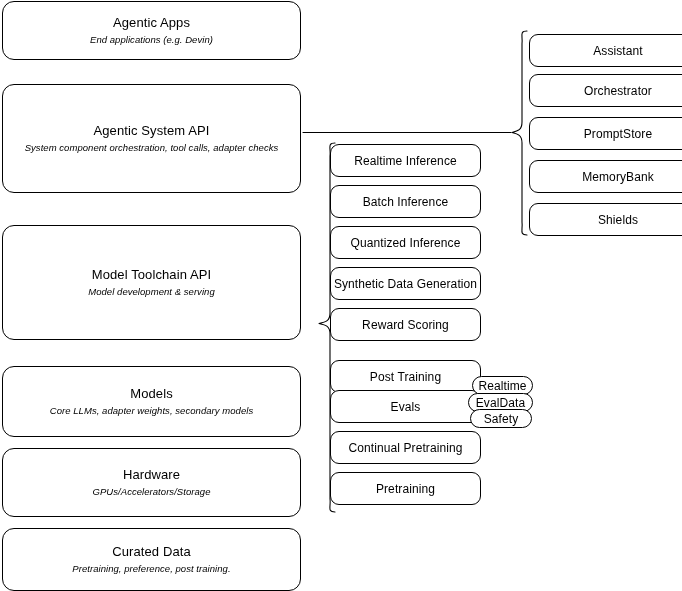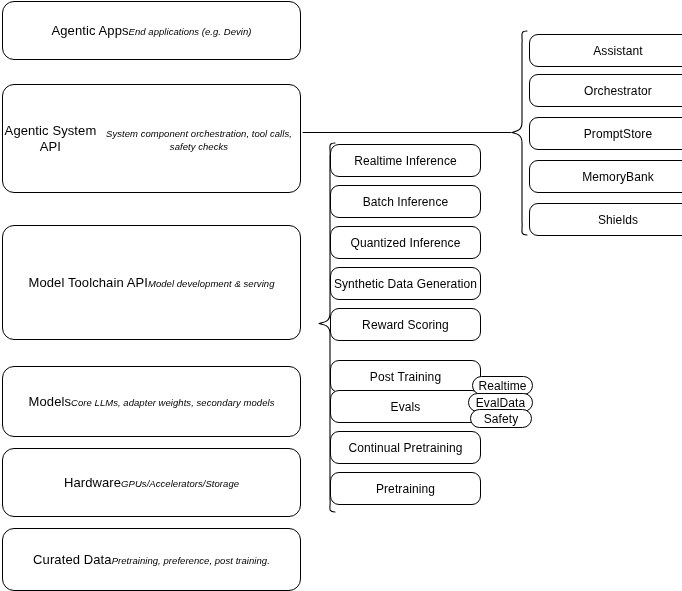--- a/index.html
+++ b/index.html
@@ -20,21 +20,21 @@
     left: 0; top: 0;
     width: 682px;
     height: 591px;
   }
   .node {
     position: absolute;
     box-sizing: border-box;
     background: #ffffff;
     border: 1px solid #000000;
     display: flex;
-    flex-direction: row;
+    flex-direction: column;
     align-items: center;
     justify-content: center;
     text-align: center;
   }
   
   .layer {
     border-radius: 12px;
     left: 2px;
     width: 299px;
   }
@@ -122,21 +122,21 @@
              C 331 507, 327 512, 335 512"></path>
   </svg>
 
   <div class="node layer" style="top:1px; height:59px;">
     <div class="title">Agentic Apps</div>
     <div class="subtitle">End applications (e.g. Devin)</div>
   </div>
 
   <div class="node layer" style="top:84px; height:109px;">
     <div class="title">Agentic System API</div>
-    <div class="subtitle">System component orchestration, tool calls, safety checks</div>
+    <div class="subtitle">System component orchestration, tool calls, adapter checks</div>
   </div>
 
   <div class="node layer" style="top:225px; height:115px;">
     <div class="title">Model Toolchain API</div>
     <div class="subtitle">Model development &amp; serving</div>
   </div>
 
   <div class="node layer" style="top:366px; height:71px;">
     <div class="title">Models</div>
     <div class="subtitle">Core LLMs, adapter weights, secondary models</div>

